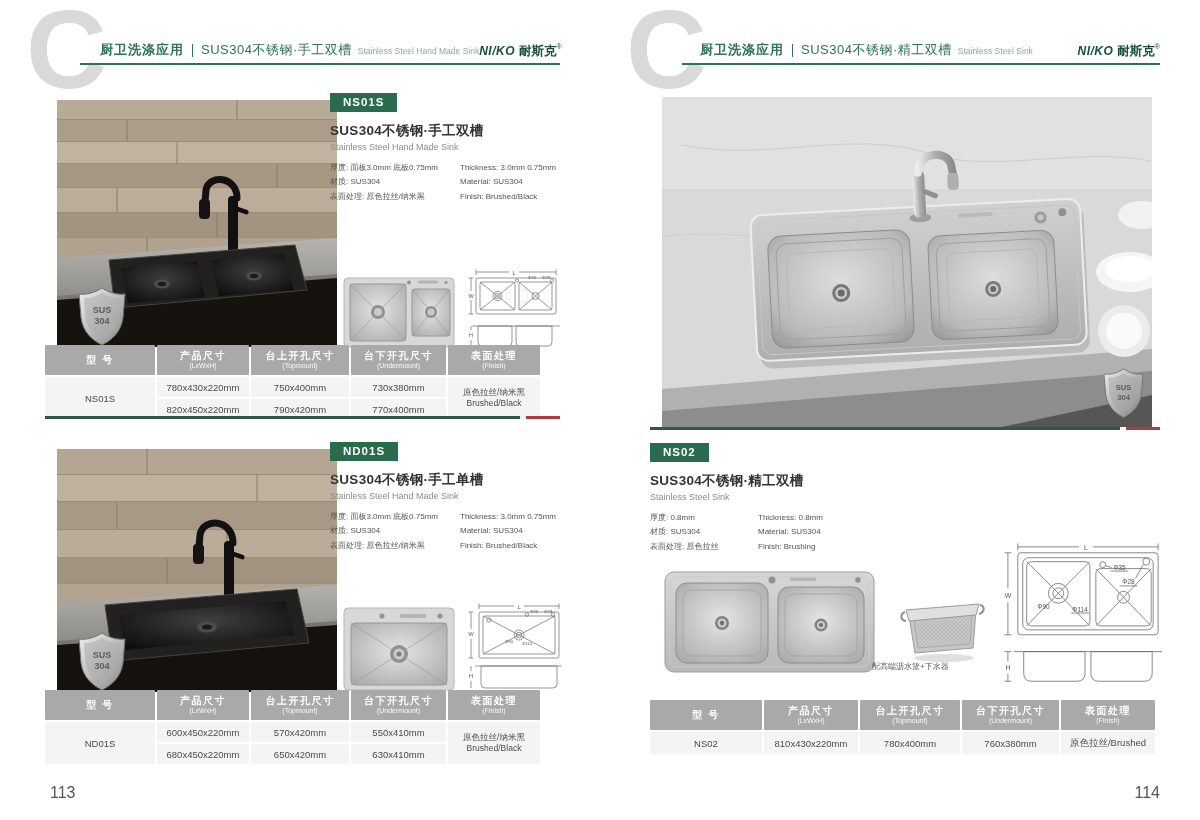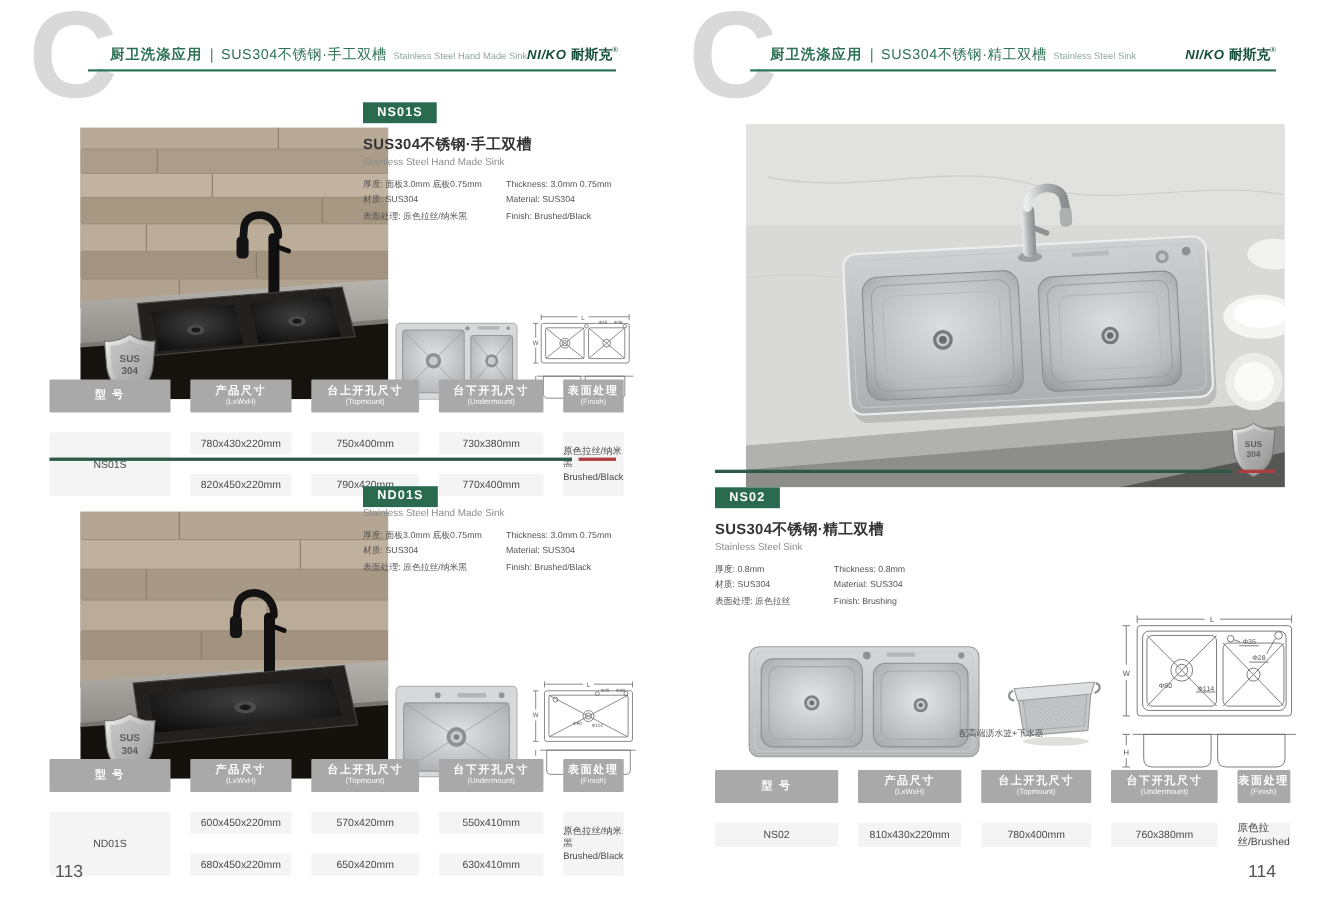--- a/index.html
+++ b/index.html
@@ -16,34 +16,34 @@
   .head-cat{font-size:13px;font-weight:bold;color:#2f7356;letter-spacing:1px;}
   .head-sep{display:inline-block;width:1px;height:13px;background:#2f7356;margin:0 8px;align-self:center;}
   .head-cn{font-size:13px;color:#2f7356;letter-spacing:.5px;}
   .head-en{font-size:8.5px;color:#8fa99c;margin-left:6px;}
   .logo{white-space:nowrap;color:#17503a;}
   .logo-en{font-size:12px;font-weight:900;letter-spacing:.5px;font-style:italic;}
   .logo-cn{font-size:12.5px;font-weight:900;margin-left:4px;text-align:center;}
   .logo-reg{font-size:7px;vertical-align:super;}
   .head-rule{position:absolute;top:63px;height:1.5px;background:#2f7356;z-index:1;}
 
-  figure{margin:16px;padding:12px;position:absolute;}
+  figure{margin:0;padding:12px;position:absolute;}
   figure svg{width:100%;height:100%;display:block;}
   svg text{font-family:"Liberation Sans",sans-serif;}
 
   .prod-info{position:absolute;}
   .model-badge{display:inline-block;background:#2a6b4f;color:#fff;font-size:11.5px;font-weight:bold;
                padding:3px 13px 4px;letter-spacing:1px;}
   .prod-title{font-size:13.5px;font-weight:bold;color:#333;margin:10px 0 2px;letter-spacing:.3px;}
   .prod-sub{font-size:9px;color:#8c8c8c;margin:0 0 9px;}
   .spec-cols{display:flex;font-size:8px;color:#555;line-height:1.8;white-space:nowrap;}
   .spec-col-cn{width:130px;}
   .spec-col-cn.narrow{width:108px;}
 
-  .spec-table{position:absolute;display:grid;gap:18px;}
+  .spec-table{position:absolute;display:grid;gap:2px;}
   .th{background:#a9a9a9;color:#fff;text-align:center;display:flex;flex-direction:column;
       justify-content:center;line-height:1.2;border-radius:1px;}
   .th-cn{font-size:10px;font-weight:bold;letter-spacing:1.5px;}
   .th-en{font-size:7px;opacity:.95;}
   .td{background:#f4f4f4;color:#4a4a4a;font-size:9.5px;display:flex;align-items:center;
       justify-content:center;border-radius:1px;}
   .td.two-line{flex-direction:column;line-height:1.3;font-size:8.5px;}
   .span2{grid-row:2 / span 2;}
   .col1{grid-column:1;} .col5{grid-column:5;}
 
@@ -304,20 +304,21 @@
           <path d="M23,0 C31,5 39,7 46,6 L44,30 C42,44 33,52 23,57 C13,52 4,44 2,30 L0,6 C7,7 15,5 23,0 Z" fill="url(#s2)" stroke="#6f6f6f"></path>
           <path d="M23,5 C29,9 35,10.5 41,10 L39.5,29 C38,40 31,47 23,51 C15,47 8,40 6.5,29 L5,10 C11,10.5 17,9 23,5 Z" fill="#adadad" opacity="0.55"></path>
           <text x="23" y="25" text-anchor="middle" font-size="9" font-weight="bold" fill="#5c5c5c">SUS</text>
           <text x="23" y="36" text-anchor="middle" font-size="9" font-weight="bold" fill="#5c5c5c">304</text>
         </g>
       </svg>
     </figure>
 
     <div class="prod-info" style="left:330px;top:441px;width:235px;">
       <div class="model-badge">ND01S</div>
+      <h2 class="prod-title">SUS304不锈钢·手工单槽</h2>
       <div class="prod-sub">Stainless Steel Hand Made Sink</div>
       <div class="spec-cols">
         <div class="spec-col-cn">
           <div>厚度: 面板3.0mm  底板0.75mm</div>
           <div>材质: SUS304</div>
           <div>表面处理: 原色拉丝/纳米黑</div>
         </div>
         <div>
           <div>Thickness: 3.0mm  0.75mm</div>
           <div>Material: SUS304</div>

